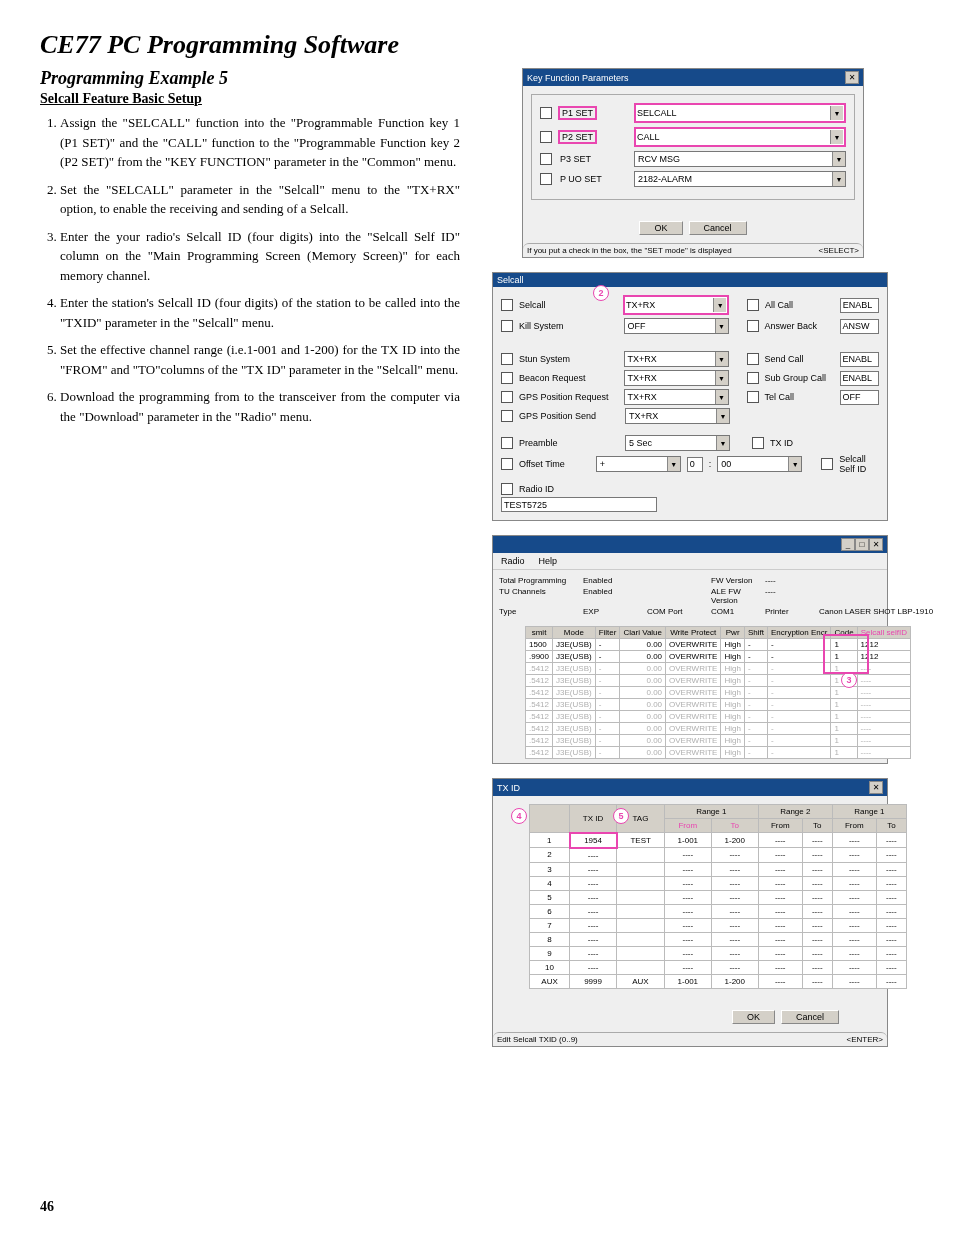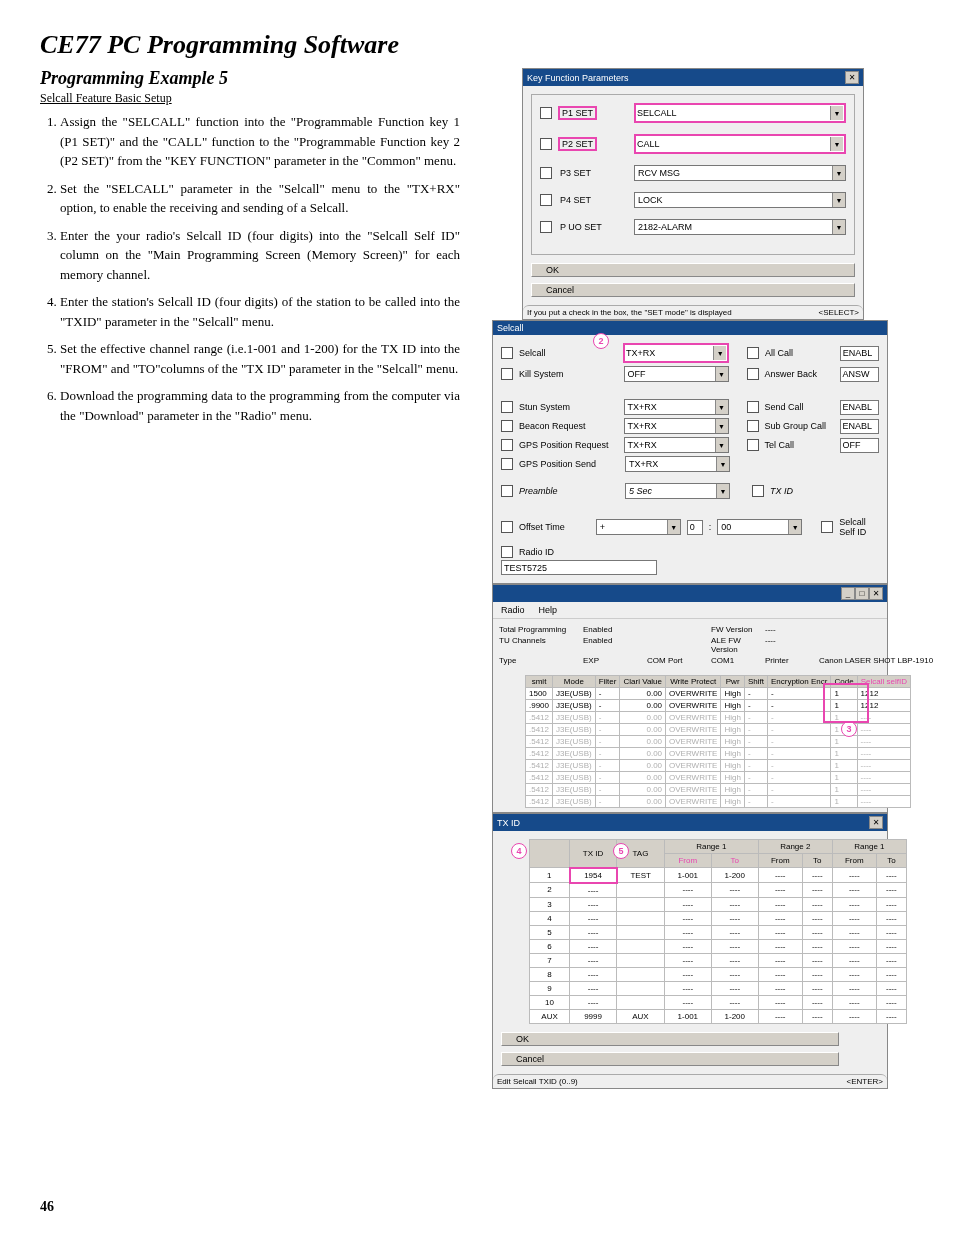--- a/index.html
+++ b/index.html
@@ -18,35 +18,36 @@
     margin: 0 0 8px 0;
   }
   h2 {
     font-style: italic;
     font-weight: bold;
     font-size: 18px;
     margin: 0 0 2px 0;
   }
   h3 {
     text-decoration: underline;
-    font-size: 12px;
-    font-weight: normal;
+    font-size: 14px;
+    font-weight: bold;
     margin: 0 0 6px 0;
   }
   .cols {
     display: flex;
     gap: 24px;
   }
   .left {
     width: 420px;
   }
   .right {
     width: 396px;
     display: flex;
     flex-direction: column;
+    gap: 14px;
     padding-left: 8px;
   }
   ol {
     padding-left: 20px;
     margin: 0;
   }
   ol li {
     margin-bottom: 8px;
     line-height: 1.5;
     text-align: justify;
@@ -92,21 +93,21 @@
     padding: 8px;
   }
   .inner-box {
     border: 1px solid #aaa;
     padding: 8px;
     background: #efefef;
   }
   .form-row {
     display: flex;
     align-items: center;
-    margin-bottom: 11px;
+    margin-bottom: 4px;
     gap: 6px;
   }
   .chk {
     width: 10px;
     height: 10px;
     border: 1px solid #555;
     background: #fff;
     flex-shrink: 0;
   }
   .lbl {
@@ -145,22 +146,21 @@
     border-top-color: #fff;
     border-left-color: #fff;
     padding: 1px 14px;
     font-size: 9px;
     display: inline-block;
   }
   .btn-row {
     display: flex;
     gap: 6px;
     justify-content: center;
-    margin-top: 8px;
-    flex-direction: column;
+    margin-top: 21px;
   }
   .status {
     display: flex;
     justify-content: space-between;
     border-top: 1px solid #aaa;
     padding: 2px 4px;
     font-size: 8px;
     border-radius: 6px;
   }
   .pink-border {
@@ -244,21 +244,21 @@
 <div class="cols">
   <div class="left">
     <h2>Programming Example 5</h2>
     <h3>Selcall Feature Basic Setup</h3>
     <ol>
       <li>Assign the "SELCALL" function into the "Programmable Function key 1 (P1 SET)" and the "CALL" function to the "Programmable Function key 2 (P2 SET)" from the "KEY FUNCTION" parameter in the "Common" menu.</li>
       <li>Set the "SELCALL" parameter in the "Selcall" menu to the "TX+RX" option, to enable the receiving and sending of a Selcall.</li>
       <li>Enter the your radio's Selcall ID (four digits) into the "Selcall Self ID" column on the "Main Programming Screen (Memory Screen)" for each memory channel.</li>
       <li>Enter the station's Selcall ID (four digits) of the station to be called into the "TXID" parameter in the "Selcall" menu.</li>
       <li>Set the effective channel range (i.e.1-001 and 1-200) for the TX ID into the "FROM" and "TO"columns of the "TX ID" parameter in the "Selcall" menu.</li>
-      <li>Download the programming data to the programming from the computer via the "Download" parameter in the "Radio" menu.</li>
+      <li>Download the programming from to the transceiver from the computer via the "Download" parameter in the "Radio" menu.</li>
     </ol>
   </div>
 
   <div class="right">
 
     <div class="panel" style="width:340px; margin-left:30px;">
       <div class="titlebar">
         <span>Key Function Parameters</span>
         <span class="wbtn">✕</span>
       </div>
@@ -279,28 +279,20 @@
        <div class="drop pink-border">
                   <span>CALL</span>
                   <span class="arrow">▼</span>
                 </div>
      </div>
               <div class="form-row">
        <span class="chk"></span>
        <span class="lbl-s "><span class="" style="display:inline-block; padding:0 2px;">P3 SET</span></span>
        <div class="drop ">
                   <span>RCV MSG</span>
-                  <span class="arrow">▼</span>
-                </div>
-     </div>
-              <div class="form-row">
-       <span class="chk"></span>
-       <span class="lbl-s "><span class="" style="display:inline-block; padding:0 2px;">P4 SET</span></span>
-       <div class="drop ">
-                  <span>LOCK</span>
                   <span class="arrow">▼</span>
                 </div>
      </div>
               <div class="form-row">
        <span class="chk"></span>
        <span class="lbl-s "><span class="" style="display:inline-block; padding:0 2px;">P UO SET</span></span>
        <div class="drop ">
                   <span>2182-ALARM</span>
                   <span class="arrow">▼</span>
                 </div>
@@ -389,21 +381,21 @@
        <span class="chk"></span>
        <span class="lbl">GPS Position Send</span>
        <div class="drop " style="width:100px; flex:none;">
                 <span>TX+RX</span>
                 <span class="arrow">▼</span>
               </div>
 
      </div>
           </div>
         <div style="height:8px;"></div>
-        <div style="display:flex; gap:6px; align-items:center; margin-bottom:18px;font-style:italic;">
+        <div style="display:flex; gap:6px; align-items:center; margin-bottom:3px;">
           <span class="chk"></span>
           <span class="lbl">Preamble</span>
           <div class="drop" style="width:100px; flex:none;">
               <span>5 Sec</span>
               <span class="arrow">▼</span>
             </div>
           <span style="width:10px;"></span>
           <span class="chk"></span>
           <span>TX ID</span>
         </div>

